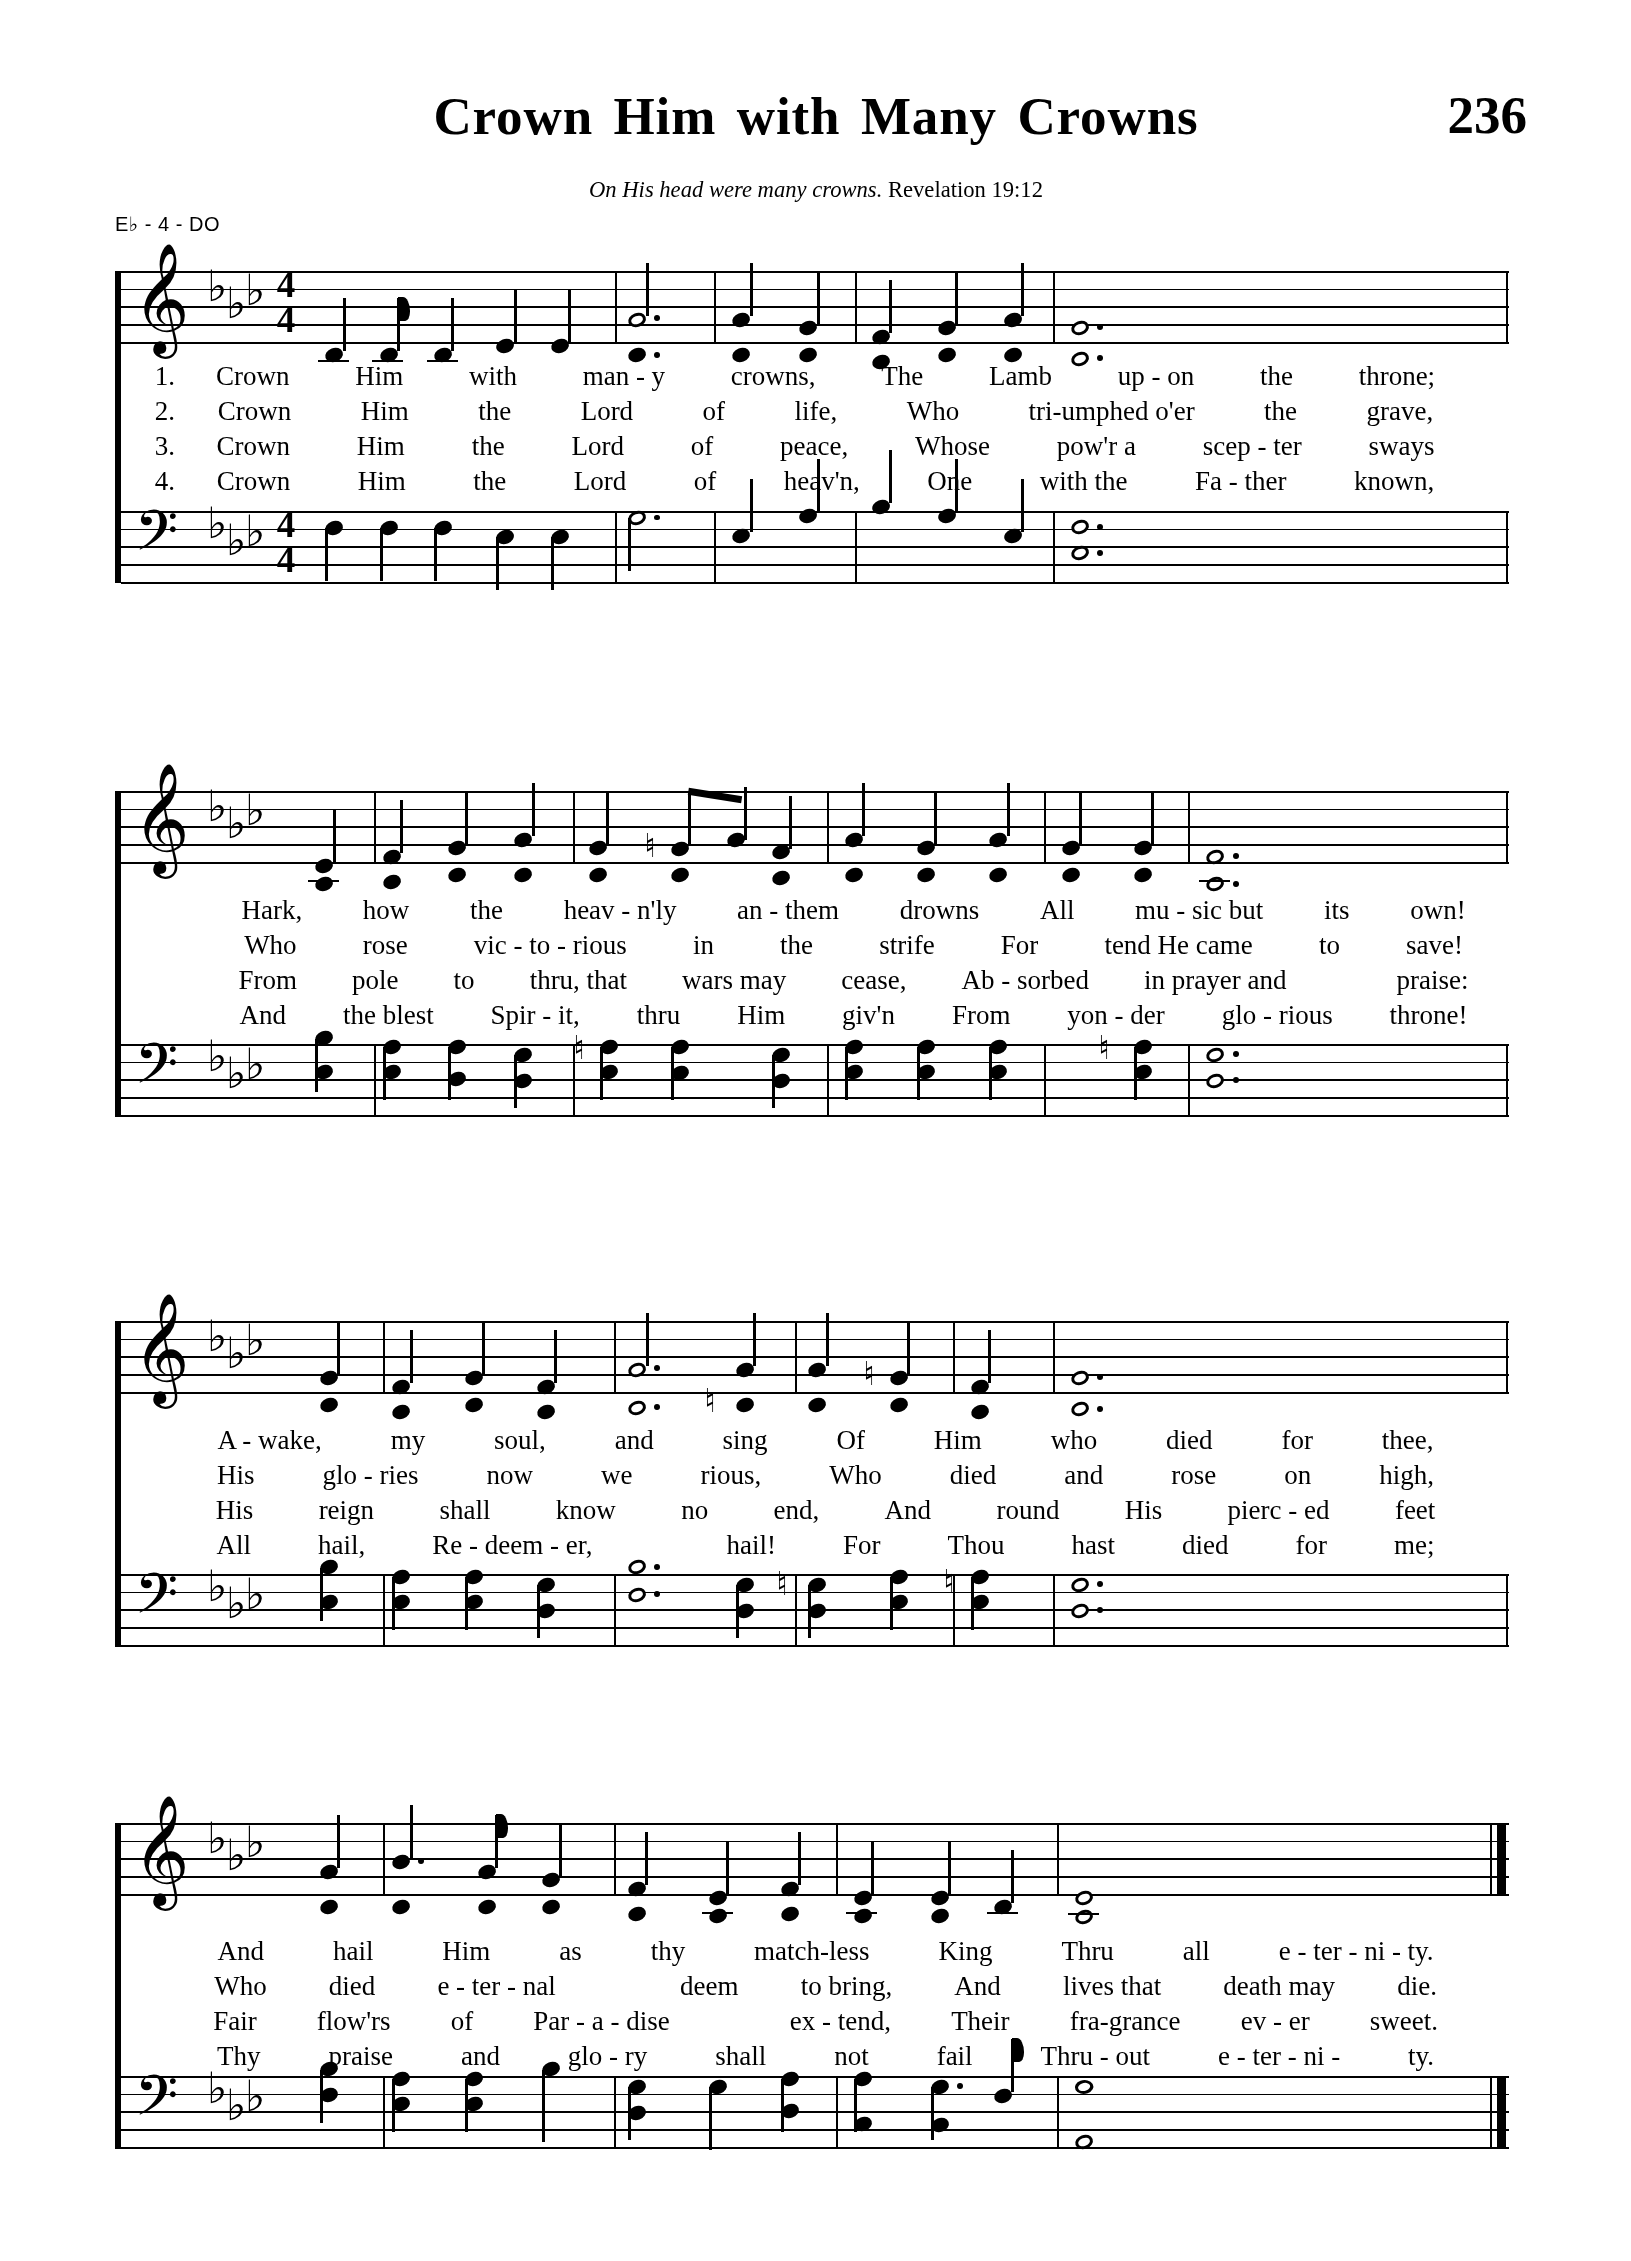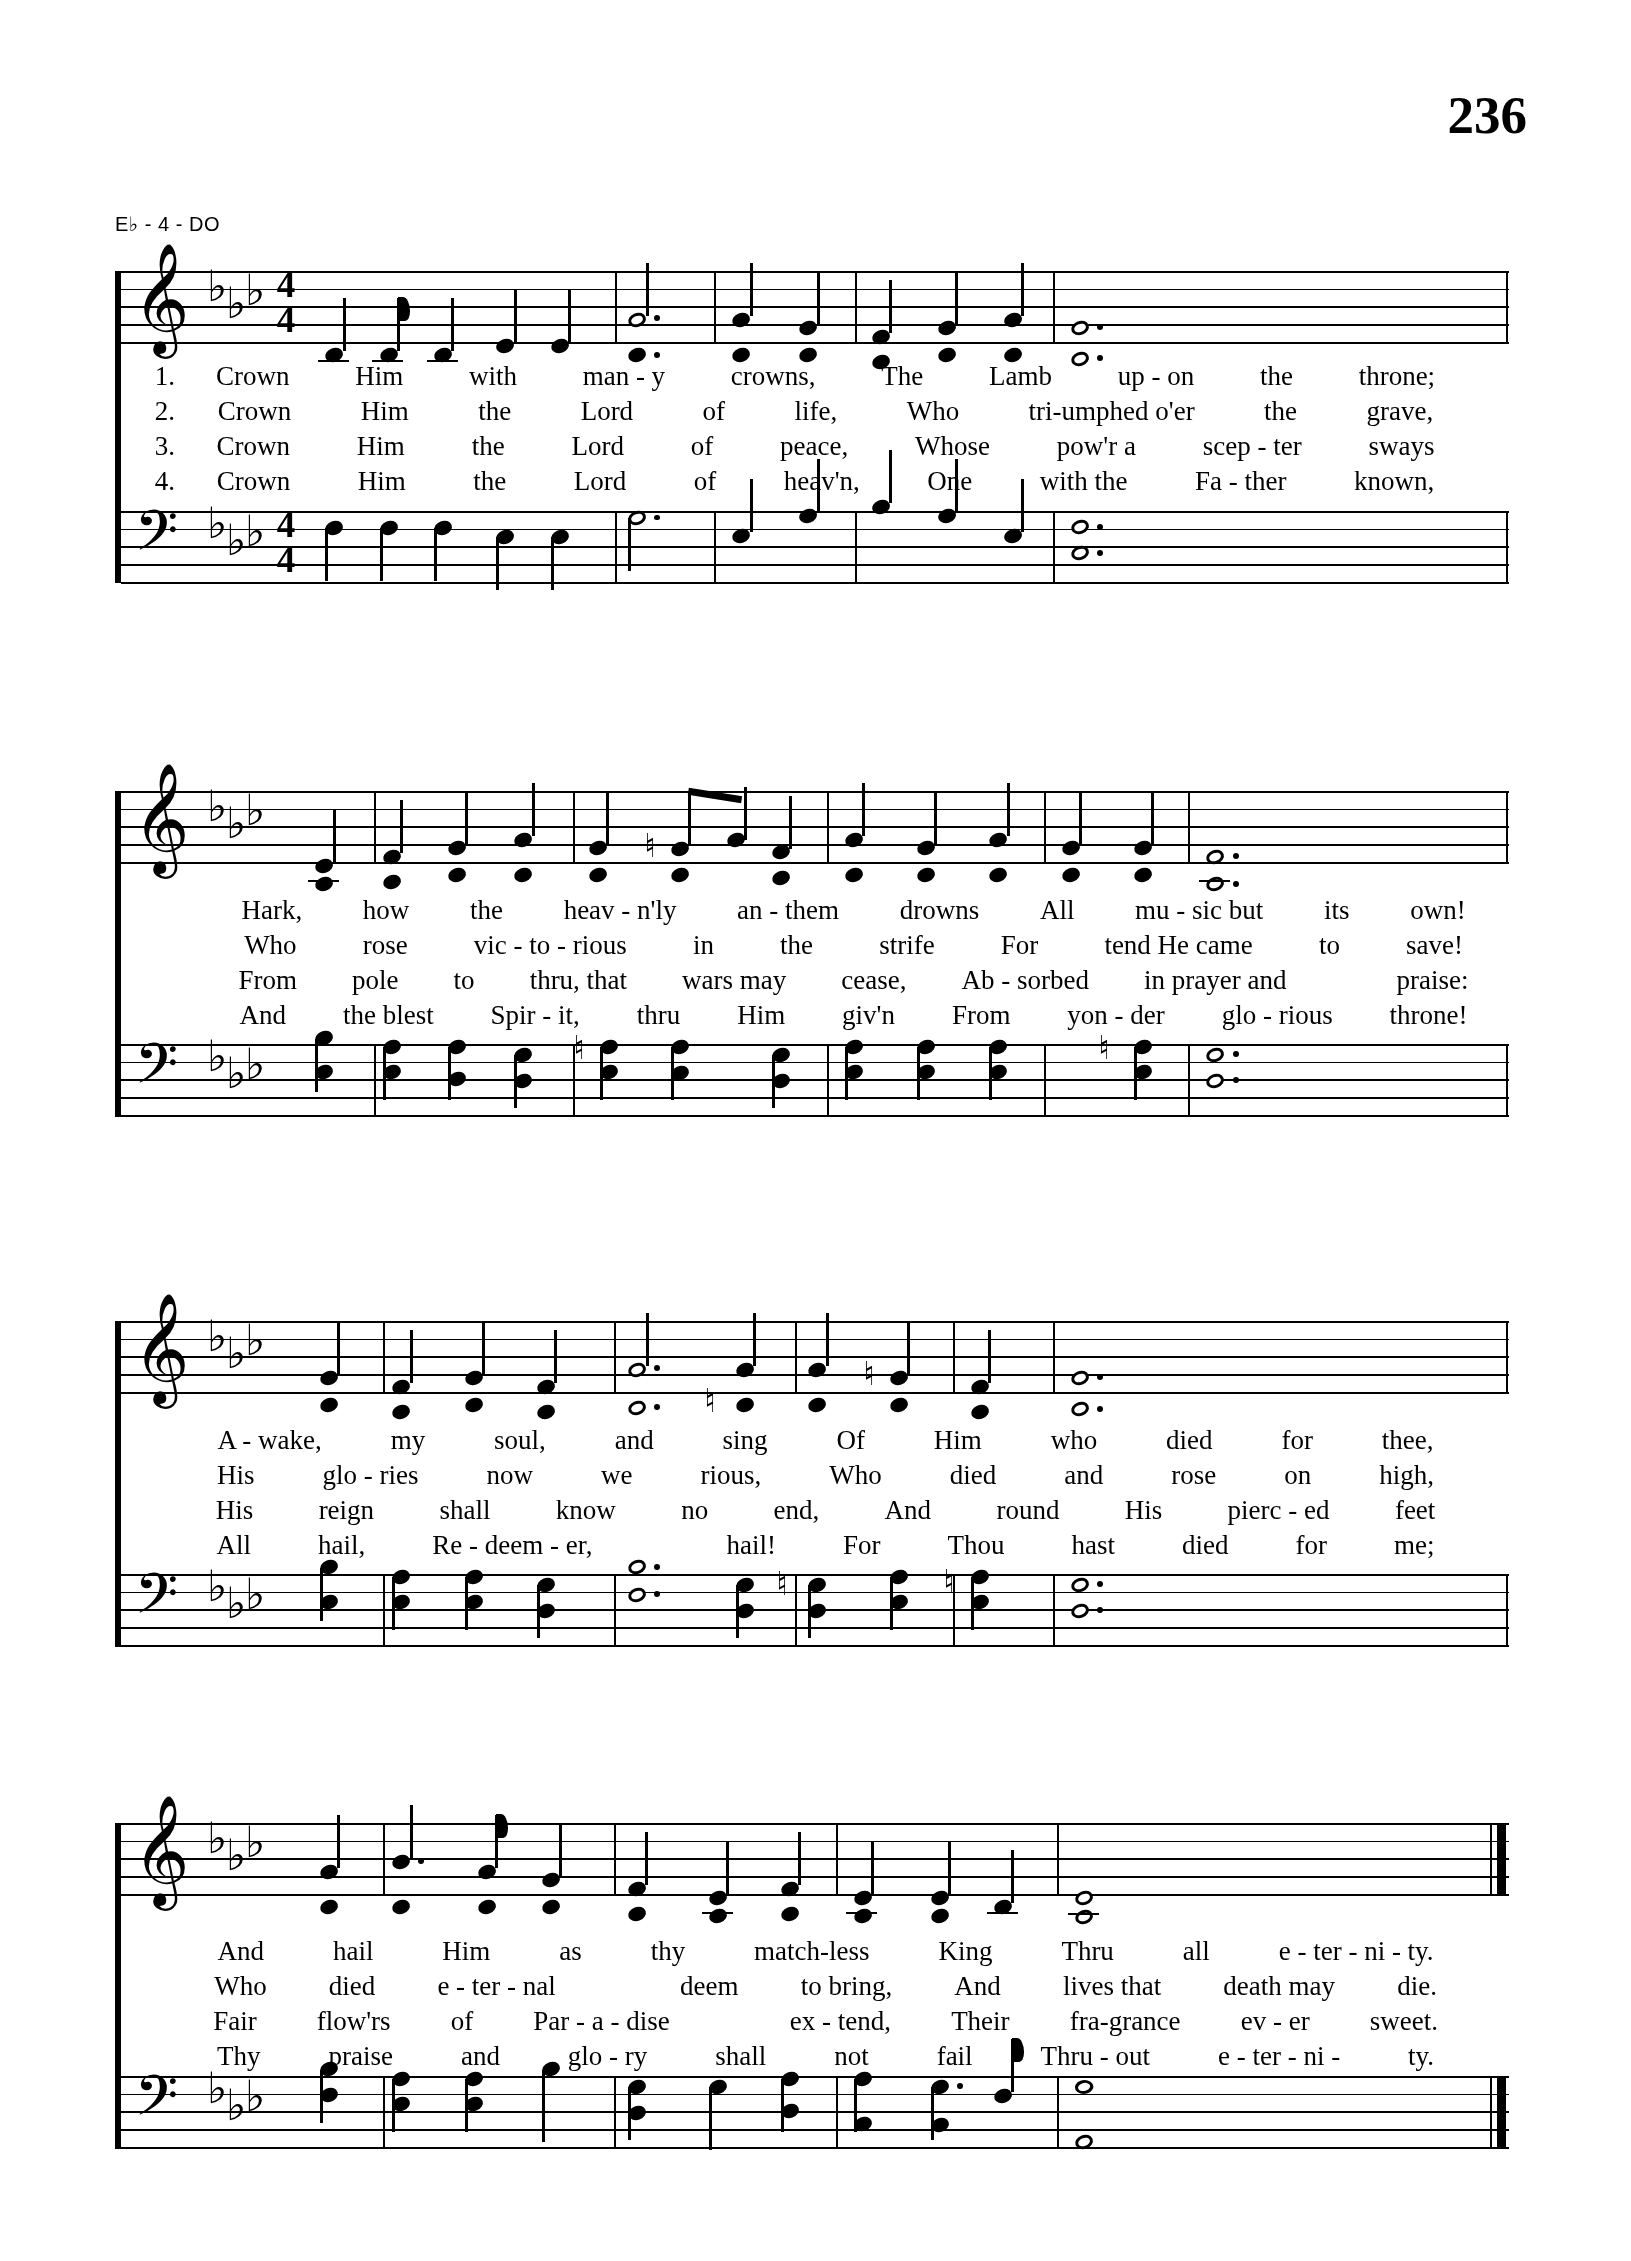--- a/index.html
+++ b/index.html
@@ -219,22 +219,29 @@
   }
   .lyric-line > span.pad {
     flex: 0 0 41px;
   }
 </style>
 </head>
 <body>
 
 <div class="page">
 
+  <div class="title-row">
+    <span class="hymn-title">Crown Him with Many Crowns</span>
+  </div>
   <div class="hymn-number">236</div>
 
+  <div class="scripture">
+    <span class="ref-italic">On His head were many crowns.</span>
+    <span>Revelation 19:12</span>
+  </div>
 
   <div class="key-label">E♭ - 4 - DO</div>
 
   <div class="system" style="top:271px;">
 
     <div class="staff">
       <div class="line l1"></div>
         <div class="line l2"></div>
         <div class="line l3"></div>
         <div class="line l4"></div>

